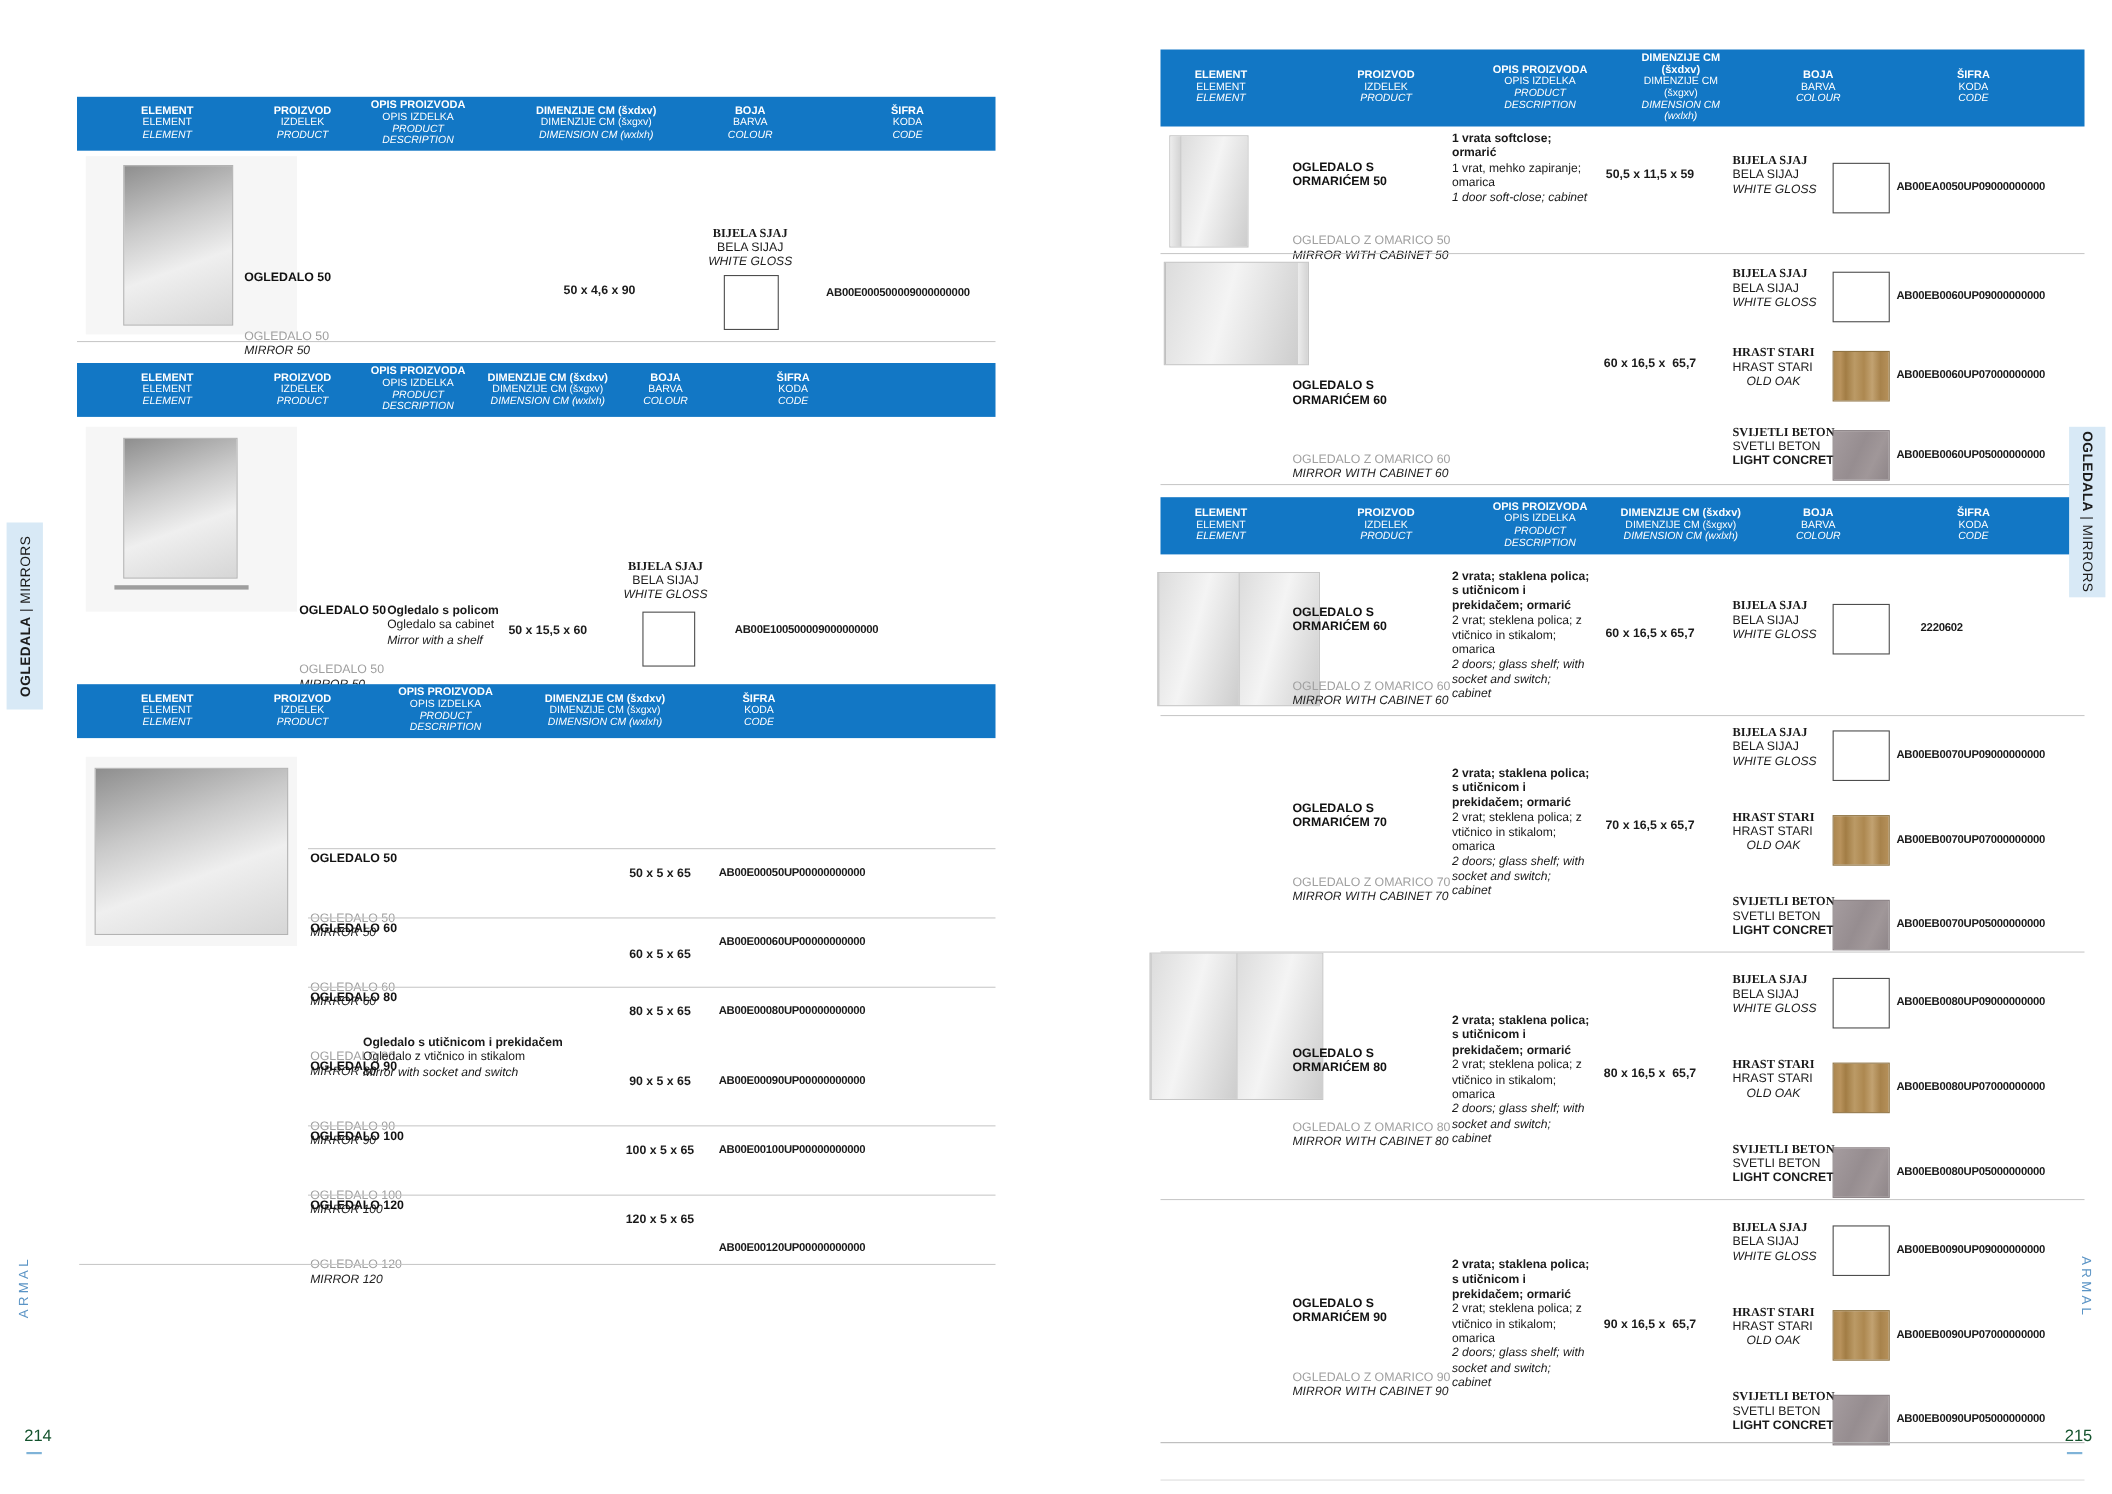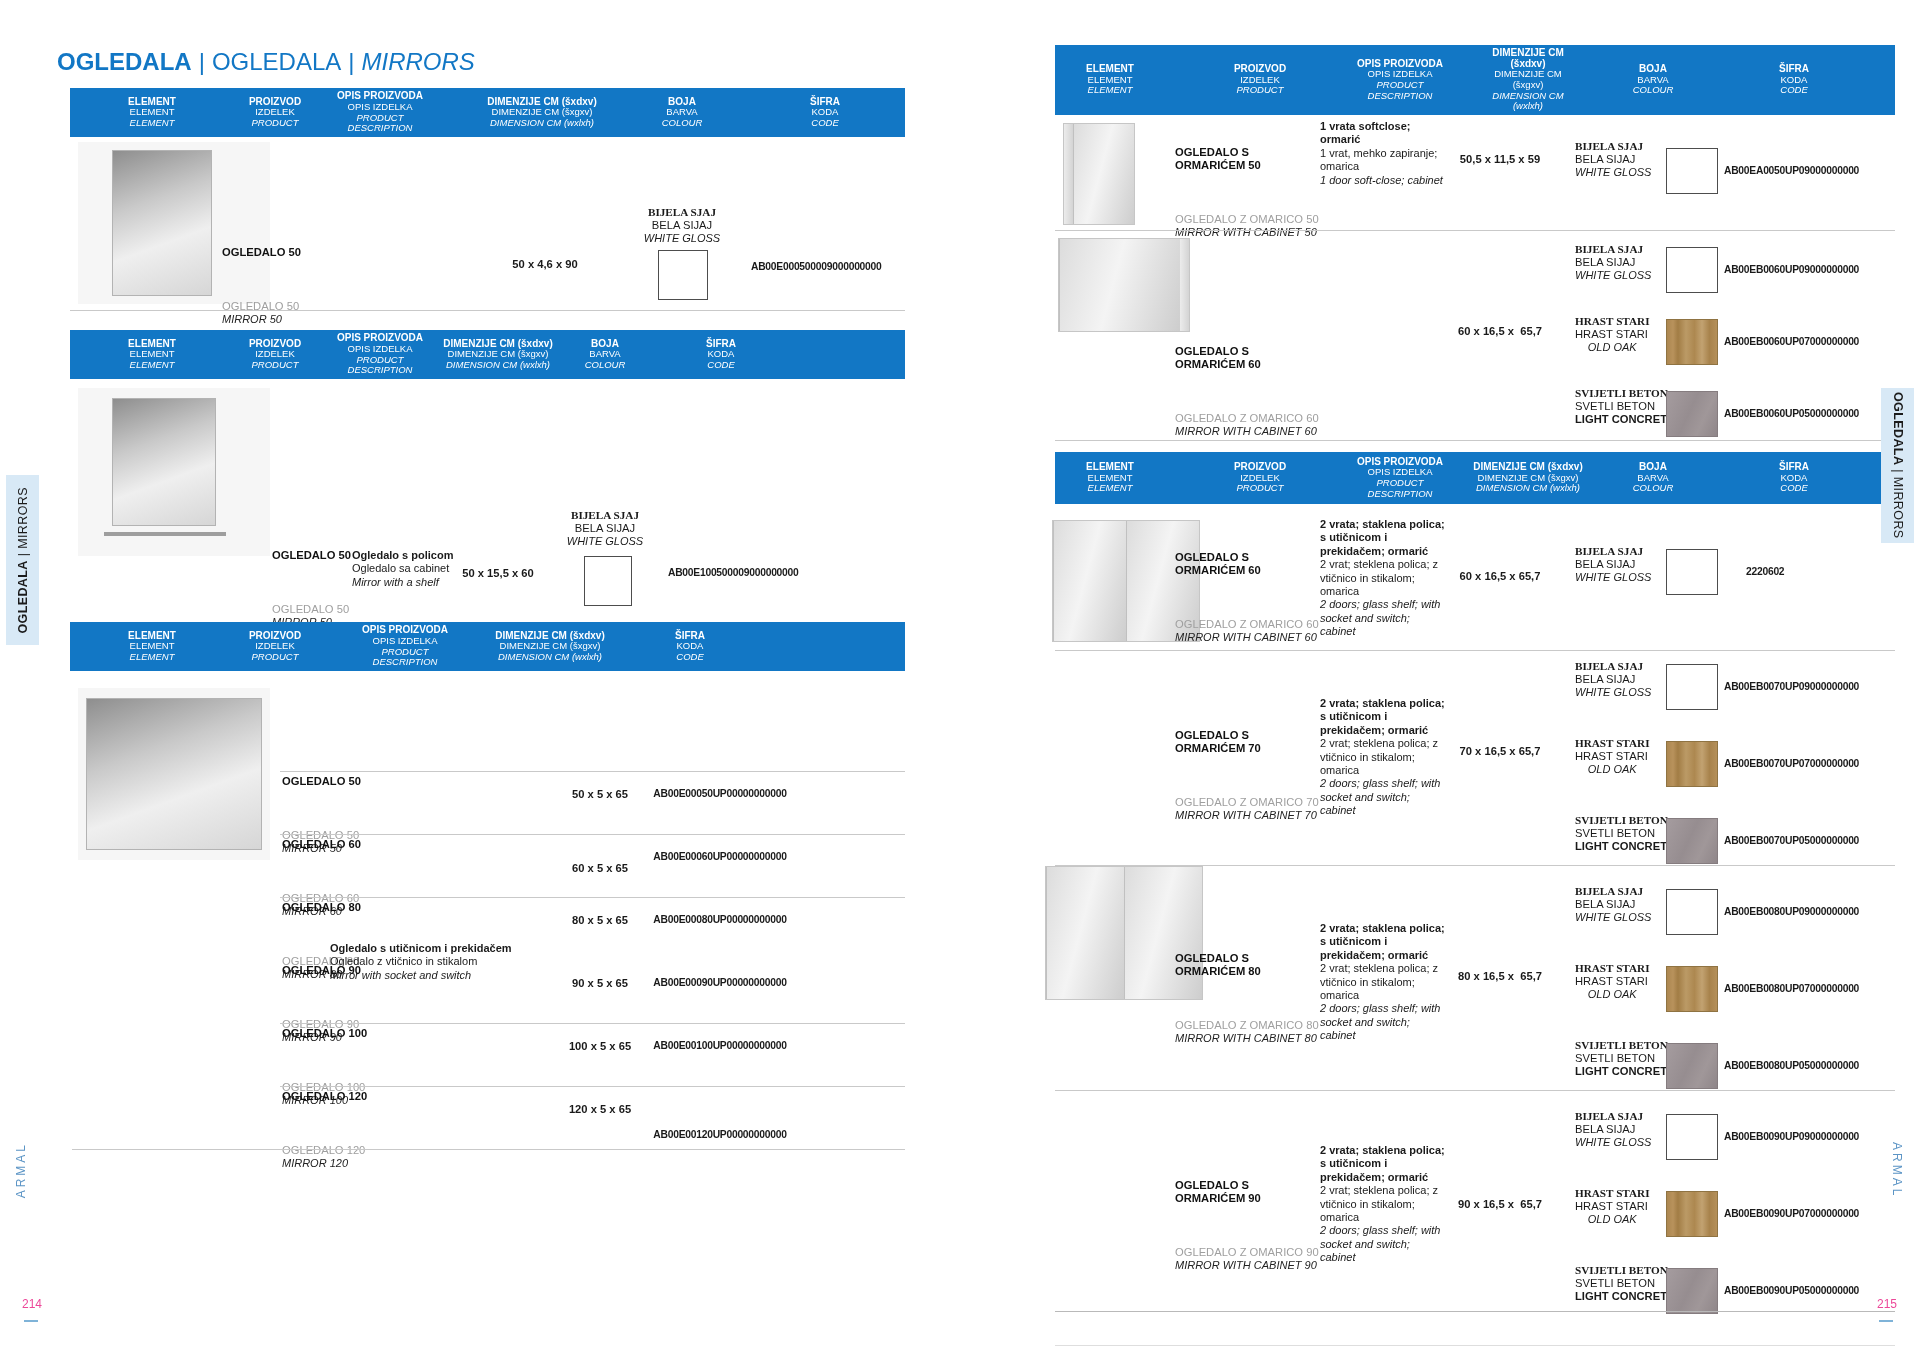--- a/index.html
+++ b/index.html
@@ -55,31 +55,28 @@
   .cab{position:absolute;border:1px solid #c6c6c6;background:#f6f6f6;box-sizing:border-box;display:flex;}
   .cab .side{width:9px;background:linear-gradient(90deg,#ececec,#d4d4d4);}
   .cab .door{flex:1;background:linear-gradient(105deg,#dcdcdc 0%,#f4f4f4 45%,#cdcdcd 100%);border-left:1px solid #c0c0c0;}
   
   .side-tab{position:absolute;background:#d8e9f6;display:flex;align-items:center;justify-content:center;}
   .vtext{font-size:12.5px;letter-spacing:.4px;color:#1b1b1b;white-space:nowrap;}
   .vt-b{font-weight:bold;}
   .vert-up{writing-mode:vertical-rl;transform:rotate(180deg);}
   .vert-down{writing-mode:vertical-rl;}
   .brand-v{position:absolute;color:#5b94c5;font-size:12px;letter-spacing:3px;}
-  .pagenum{position:absolute;font-size:12px;color:#ec4899;}
+  .pagenum{position:absolute;font-size:15px;color:#14532d;}
   .pagedash{position:absolute;width:14px;height:2px;background:#7fb3d8;}
 </style>
 </head>
 <body>
 
 <div class="spread">
 
-  <div class="title">
-    <span class="t-hr">OGLEDALA</span><span class="t-sep">|</span><span>OGLEDALA</span><span class="t-sep">|</span><span class="t-en">MIRRORS</span>
-  </div>
 
   <div class="bar" style="left:70px;top:88px;width:835px;height:49px">
     <div class="hcell" style="left:82px">
         <span class="h1">ELEMENT</span>
         <span>ELEMENT</span>
         <span class="h3">ELEMENT</span>
       </div>
     <div class="hcell" style="left:205px">
         <span class="h1">PROIZVOD</span>
         <span>IZDELEK</span>

